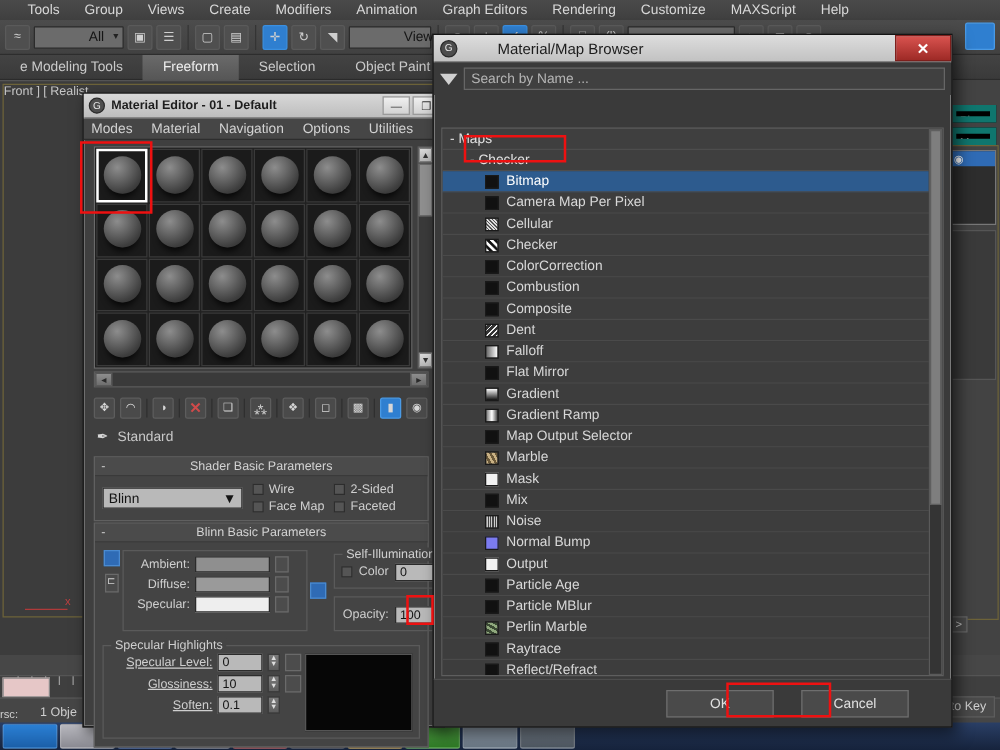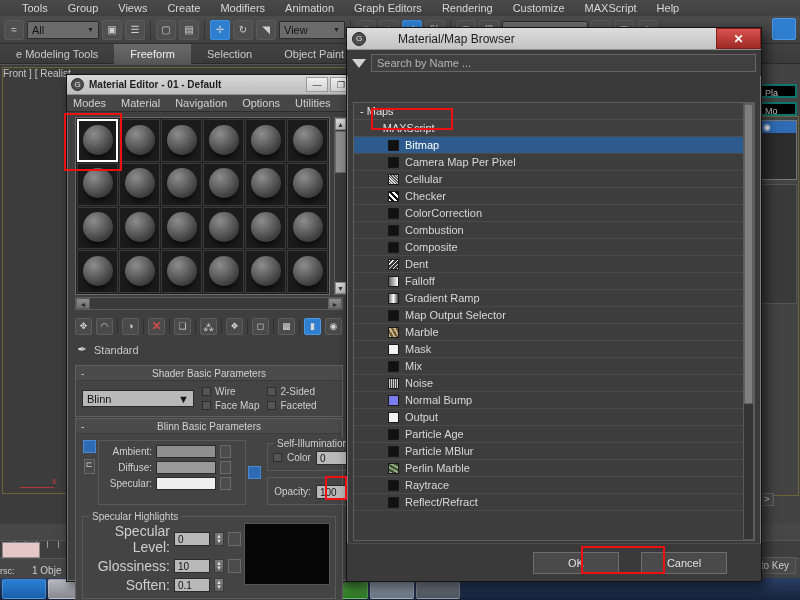--- a/index.html
+++ b/index.html
@@ -29,21 +29,21 @@
     display:flex; align-items:center; padding-left:4px; gap:3px;
   }
   .tb-ico { width:20px;height:20px;background:#4f4f4f;border:1px solid #5a5a5a;border-radius:2px;
             display:flex;align-items:center;justify-content:center;color:#cfcfcf;font-size:10px; }
   .tb-ico.sel { background:#2f7fd0; border-color:#3a8fe0; }
   .tb-combo {
     height:18px; background:#6b6b6b; border:1px solid #2b2b2b; color:#1c1c1c;
     font-size:11px; display:flex; align-items:center; padding:0 4px; justify-content:space-between;
     border-radius:1px;
   }
-  .tb-combo .cap { color:#151515; }
+  .tb-combo .cap { color:#151515;margin-left:39px; }
   .tb-combo .arr { font-size:7px; color:#222; margin-left:6px; }
   .tb-sep { width:1px;height:20px;background:#343434;margin:0 2px; }
 
   
   .ribbon {
     position:absolute; top:44px; left:0; width:800px; height:20px;
     background:linear-gradient(#434343,#3a3a3a);
     border-bottom:1px solid #2b2b2b; display:flex; align-items:center;
   }
   .ribbon .rt { padding:0 16px; height:20px; line-height:20px; color:#cacaca; font-size:11px; }
@@ -81,21 +81,21 @@
             color:#d0d0d0; font-size:10px; padding:2px 6px; }
 
   
   .taskbar { position:absolute; left:0; bottom:0; width:800px; height:22px;
              background:linear-gradient(#2a3f66,#16233c); display:flex; align-items:center; gap:2px; padding-left:2px; }
   .tb-item { width:44px; height:20px; border-radius:2px; border:1px solid rgba(255,255,255,.18); }
 
   
   .cmdpanel { position:absolute; top:64px; right:0; width:44px; height:460px;
               background:#434343; border-left:1px solid #5a5a5a; }
-  .cp-box { margin:4px 3px; background:#000000; border:2px solid #0f766e; color:#c8c8c8;
+  .cp-box { margin:4px 3px; background:#000000; border:5px solid #0f766e; color:#c8c8c8;
             font-size:9px; padding:2px 3px; height:14px; overflow:hidden; white-space:nowrap; }
   .cp-list { margin:3px; height:60px; background:#2d2d2d; border:1px solid #777; }
   .cp-list .sel { background:#2f6bb5; color:#fff; font-size:9px; padding:1px 2px; }
   .cp-rollout { margin:4px 3px; height:120px; background:#3a3a3a; border:1px solid #555; }
   .cp-arrow { position:absolute; left:3px; bottom:18px; width:14px; height:13px; background:#4a4a4a;
               border:1px solid #666; color:#ccc; font-size:9px; text-align:center; line-height:11px; }
   .cp-gold { position:absolute; top:52px; left:2px; width:40px; height:380px; border:1px solid #6d6339; pointer-events:none; }
 
   .tb-right-ico { position:absolute; top:18px; right:4px; width:24px;height:22px;background:#2f7fd0;
                   border:1px solid #4a9ae5; border-radius:2px; }
@@ -187,21 +187,21 @@
   .group > .gl { position:absolute; top:-6px; left:6px; background:#444; padding:0 3px;
                  color:#cfcfcf; font-size:10px; }
   .spin { display:flex; align-items:center; }
   .spinfield { width:36px; height:14px; background:#b9b9b9; border:1px solid #2b2b2b;
                color:#141414; font-size:10px; padding-left:3px; line-height:13px; }
   .spinbtn { width:10px;height:14px;background:linear-gradient(#7b7b7b,#5c5c5c);border:1px solid #3a3a3a;
              color:#ddd;font-size:6px;display:flex;flex-direction:column;align-items:center;justify-content:center;line-height:5px; }
   .selfill-row { display:flex; align-items:center; gap:5px; }
   .smallbtn { width:17px;height:15px;background:#4c4c4c;border:1px solid #6a6a6a; }
 
-  .speclab { width:82px; text-align:right; color:#cfcfcf; font-size:14px; }
+  .speclab { width:82px; text-align:right; color:#cfcfcf; font-size:10px;text-decoration:underline; }
   .specrow { display:flex; align-items:center; gap:4px; margin-bottom:3px; }
   .curvebox { width:86px; height:62px; background:#060606; border:1px solid #555; }
 
   .redbox { position:absolute; border:2px solid #ee1111; pointer-events:none; z-index:60; }
 
   
   .mmb {
     position:absolute; left:346px; top:27px; width:416px; height:555px;
     background:#3a3a3a; border:1px solid #141414;
     box-shadow:0 0 0 1px #7a7a7a inset, 4px 5px 12px rgba(0,0,0,.6);
@@ -650,21 +650,21 @@
       <div class="tico">G</div>
       <div class="ttext">Material/Map Browser</div>
       <div class="mmb-close">✕</div>
     </div>
     <div class="mmb-search">
       <div class="tri"></div>
       <div class="searchbox">Search by Name ...</div>
     </div>
     <div class="mmb-list" id="mmb-list">
         <div class="grp-row">- Maps</div>
-        <div class="grp-row lvl2">- MAXScript</div>
+        <div class="grp-row lvl2">- Checker</div>
         <div class="map-row sel">
           <span class="map-ico" style="background:#111111;"></span>
           <span>Bitmap</span>
         </div>
         <div class="map-row">
           <span class="map-ico" style="background:#111111;"></span>
           <span>Camera Map Per Pixel</span>
         </div>
         <div class="map-row">
           <span class="map-ico" style="background:repeating-linear-gradient(45deg,#ddd 0 1px,#555 1px 2px);"></span>
@@ -686,20 +686,28 @@
           <span class="map-ico" style="background:#111111;"></span>
           <span>Composite</span>
         </div>
         <div class="map-row">
           <span class="map-ico" style="background:repeating-linear-gradient(-45deg,#eee 0 1px,#333 1px 3px);"></span>
           <span>Dent</span>
         </div>
         <div class="map-row">
           <span class="map-ico" style="background:linear-gradient(90deg,#666,#fff);"></span>
           <span>Falloff</span>
+        </div>
+        <div class="map-row">
+          <span class="map-ico" style="background:#111111;"></span>
+          <span>Flat Mirror</span>
+        </div>
+        <div class="map-row">
+          <span class="map-ico" style="background:linear-gradient(#fff,#888,#111);"></span>
+          <span>Gradient</span>
         </div>
         <div class="map-row">
           <span class="map-ico" style="background:linear-gradient(90deg,#777,#fff,#444);"></span>
           <span>Gradient Ramp</span>
         </div>
         <div class="map-row">
           <span class="map-ico" style="background:#111111;"></span>
           <span>Map Output Selector</span>
         </div>
         <div class="map-row">

